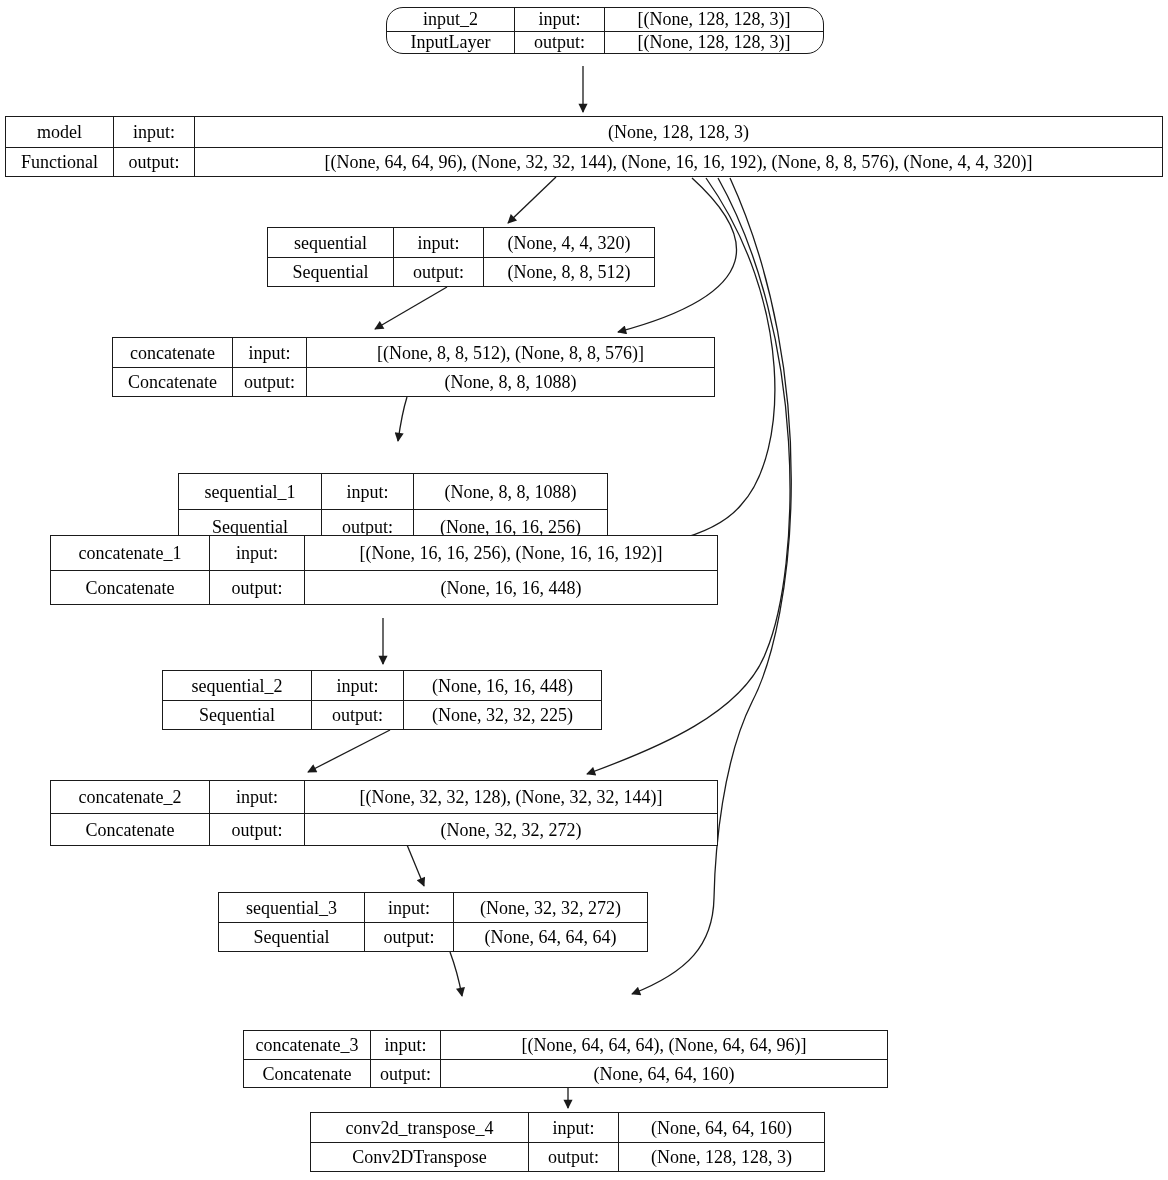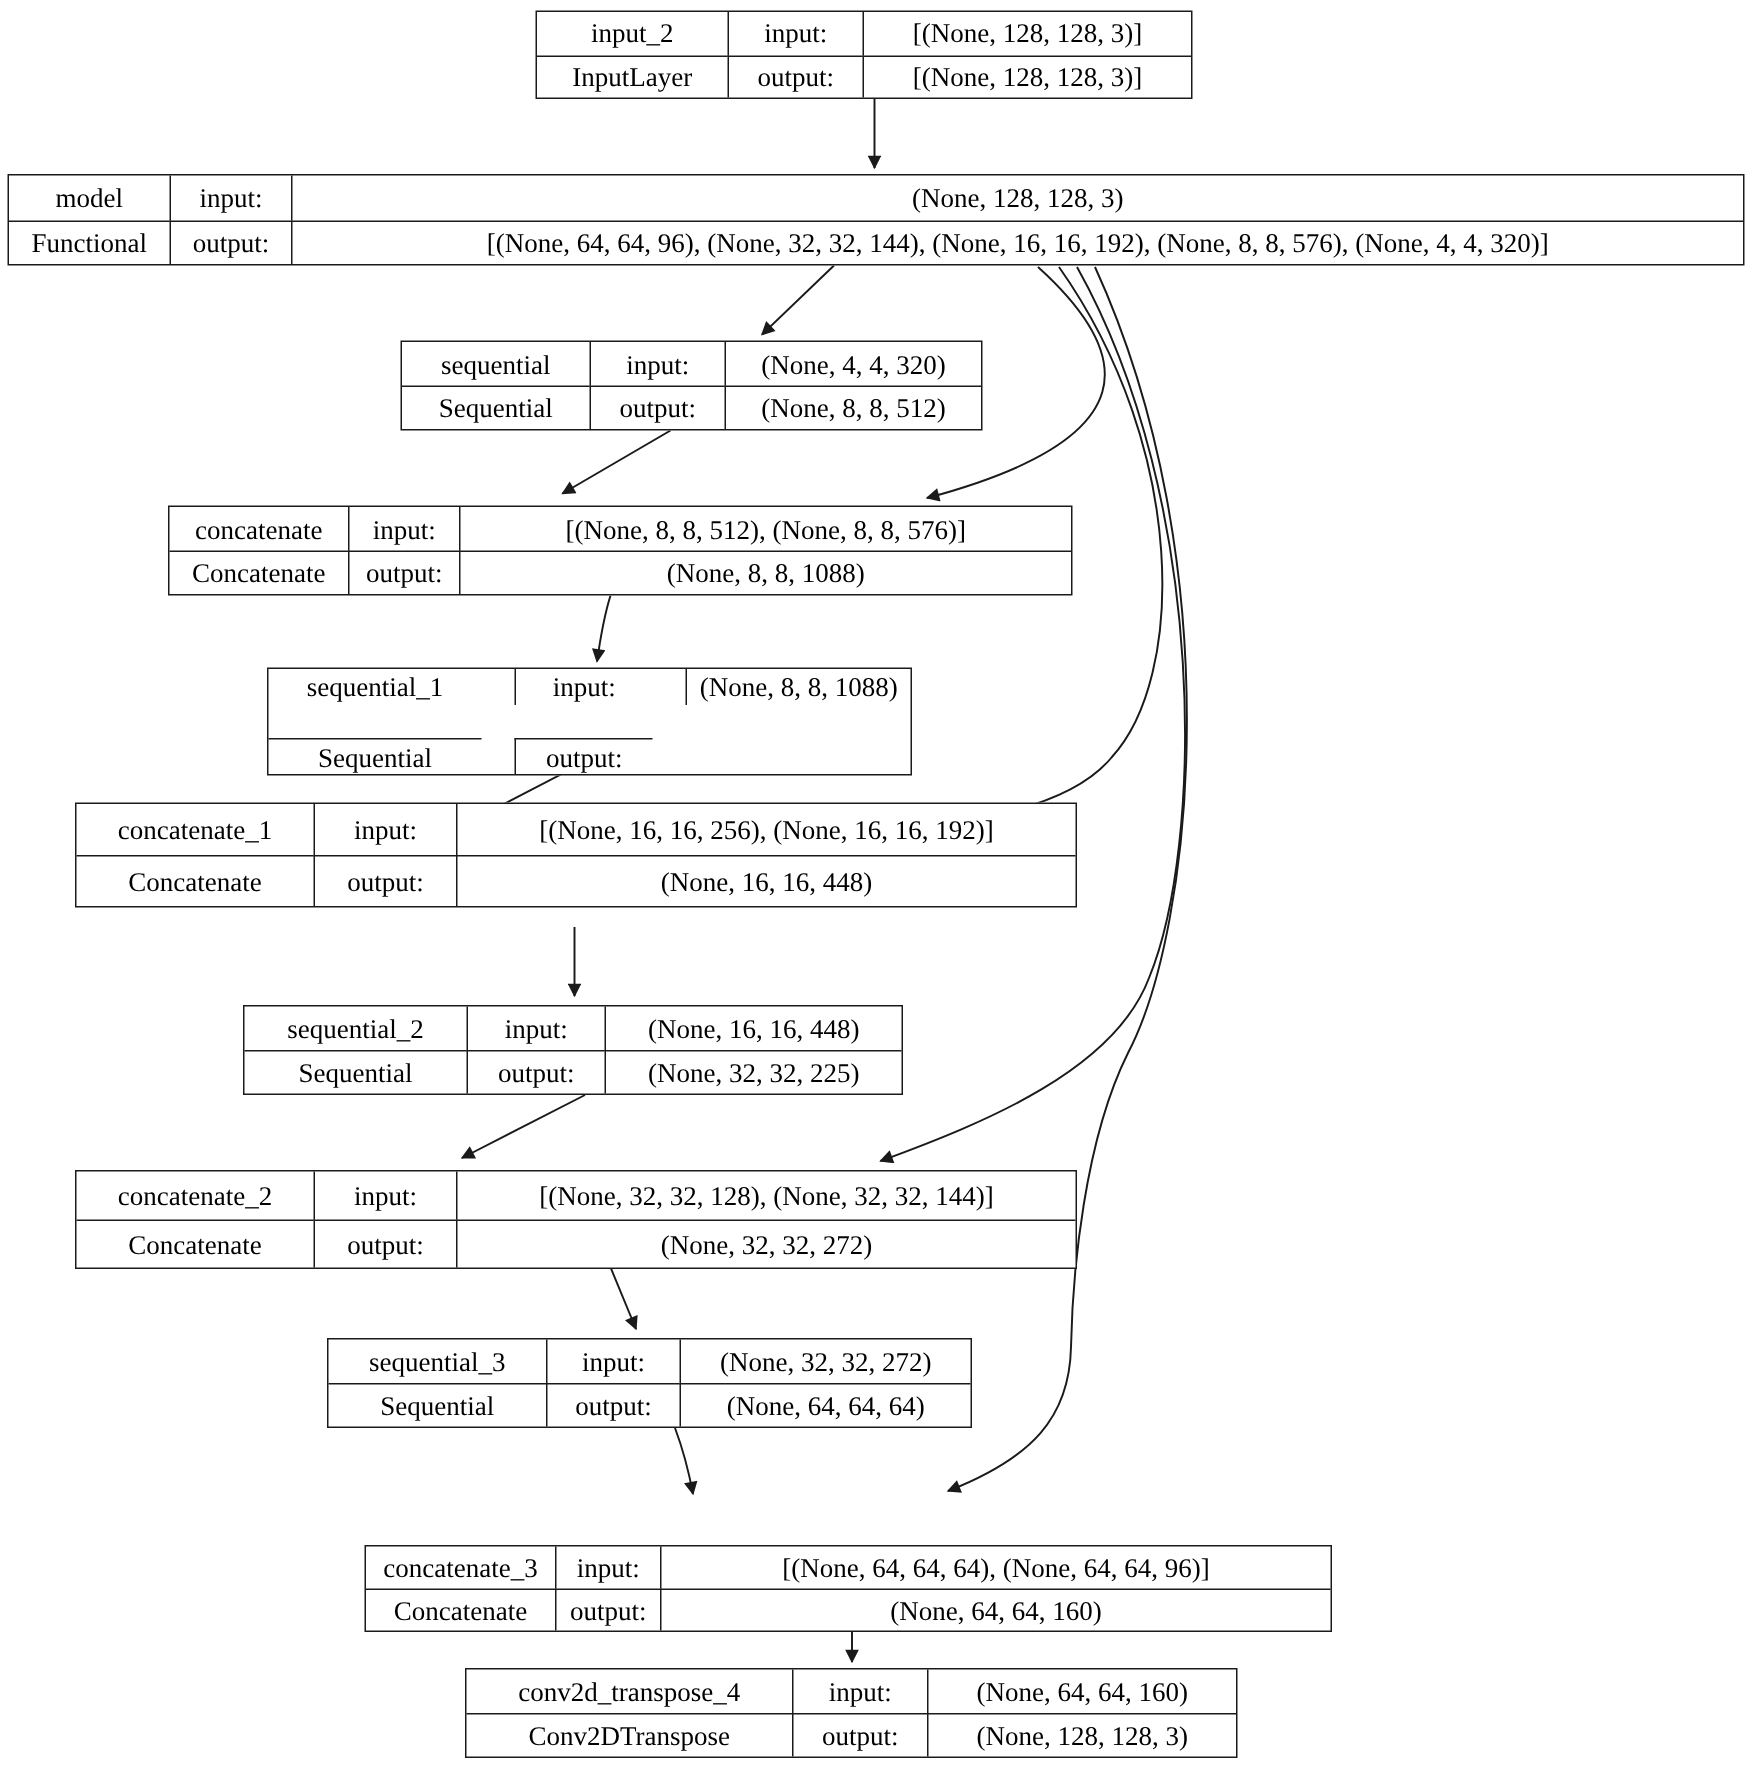--- a/index.html
+++ b/index.html
@@ -72,21 +72,21 @@
       <path d="M407,397 C402,413 400,427 398,441" marker-end="url(#ah)"></path>
       <path d="M390,508 L307,551" marker-end="url(#ah)"></path>
       <path d="M383,618 L383,664" marker-end="url(#ah)"></path>
       <path d="M390,730 L308,772" marker-end="url(#ah)"></path>
       <path d="M405,840 L424,886" marker-end="url(#ah)"></path>
       <path d="M450,952 C456,968 459,980 462,996" marker-end="url(#ah)"></path>
       <path d="M568,1060 L568,1108" marker-end="url(#ah)"></path>
     </g>
   </svg>
 
-  <div class="node" style="left:357px; top:7px; width:438px; height:59px; grid-template-columns:127px 90px 1fr;">
+  <div class="node" style="left:386px; top:7px; width:438px; height:47px; grid-template-columns:127px 90px 1fr;border-radius:17px;">
     <div class="cell">input_2</div>
     <div class="cell">input:</div>
     <div class="cell">[(None, 128, 128, 3)]</div>
     <div class="cell">InputLayer</div>
     <div class="cell">output:</div>
     <div class="cell">[(None, 128, 128, 3)]</div>
   </div>
 
   <div class="node" style="left:5px; top:116px; width:1158px; height:61px; grid-template-columns:107px 81px 1fr;">
     <div class="cell">model</div>
@@ -108,26 +108,27 @@
 
   <div class="node" style="left:112px; top:337px; width:603px; height:60px; grid-template-columns:119px 74px 1fr;">
     <div class="cell">concatenate</div>
     <div class="cell">input:</div>
     <div class="cell">[(None, 8, 8, 512), (None, 8, 8, 576)]</div>
     <div class="cell">Concatenate</div>
     <div class="cell">output:</div>
     <div class="cell">(None, 8, 8, 1088)</div>
   </div>
 
-  <div class="node" style="left:178px; top:445px; width:430px; height:72px; grid-template-columns:142px 92px 1fr;gap:22px;">
+  <div class="node" style="left:178px; top:473px; width:430px; height:72px; grid-template-columns:142px 92px 1fr;">
     <div class="cell">sequential_1</div>
     <div class="cell">input:</div>
     <div class="cell">(None, 8, 8, 1088)</div>
     <div class="cell">Sequential</div>
     <div class="cell">output:</div>
+    <div class="cell">(None, 16, 16, 256)</div>
   </div>
 
   <div class="node" style="left:50px; top:535px; width:668px; height:70px; grid-template-columns:158px 95px 1fr;font-family:Liberation Serif, serif;">
     <div class="cell">concatenate_1</div>
     <div class="cell">input:</div>
     <div class="cell">[(None, 16, 16, 256), (None, 16, 16, 192)]</div>
     <div class="cell">Concatenate</div>
     <div class="cell">output:</div>
     <div class="cell">(None, 16, 16, 448)</div>
   </div>

